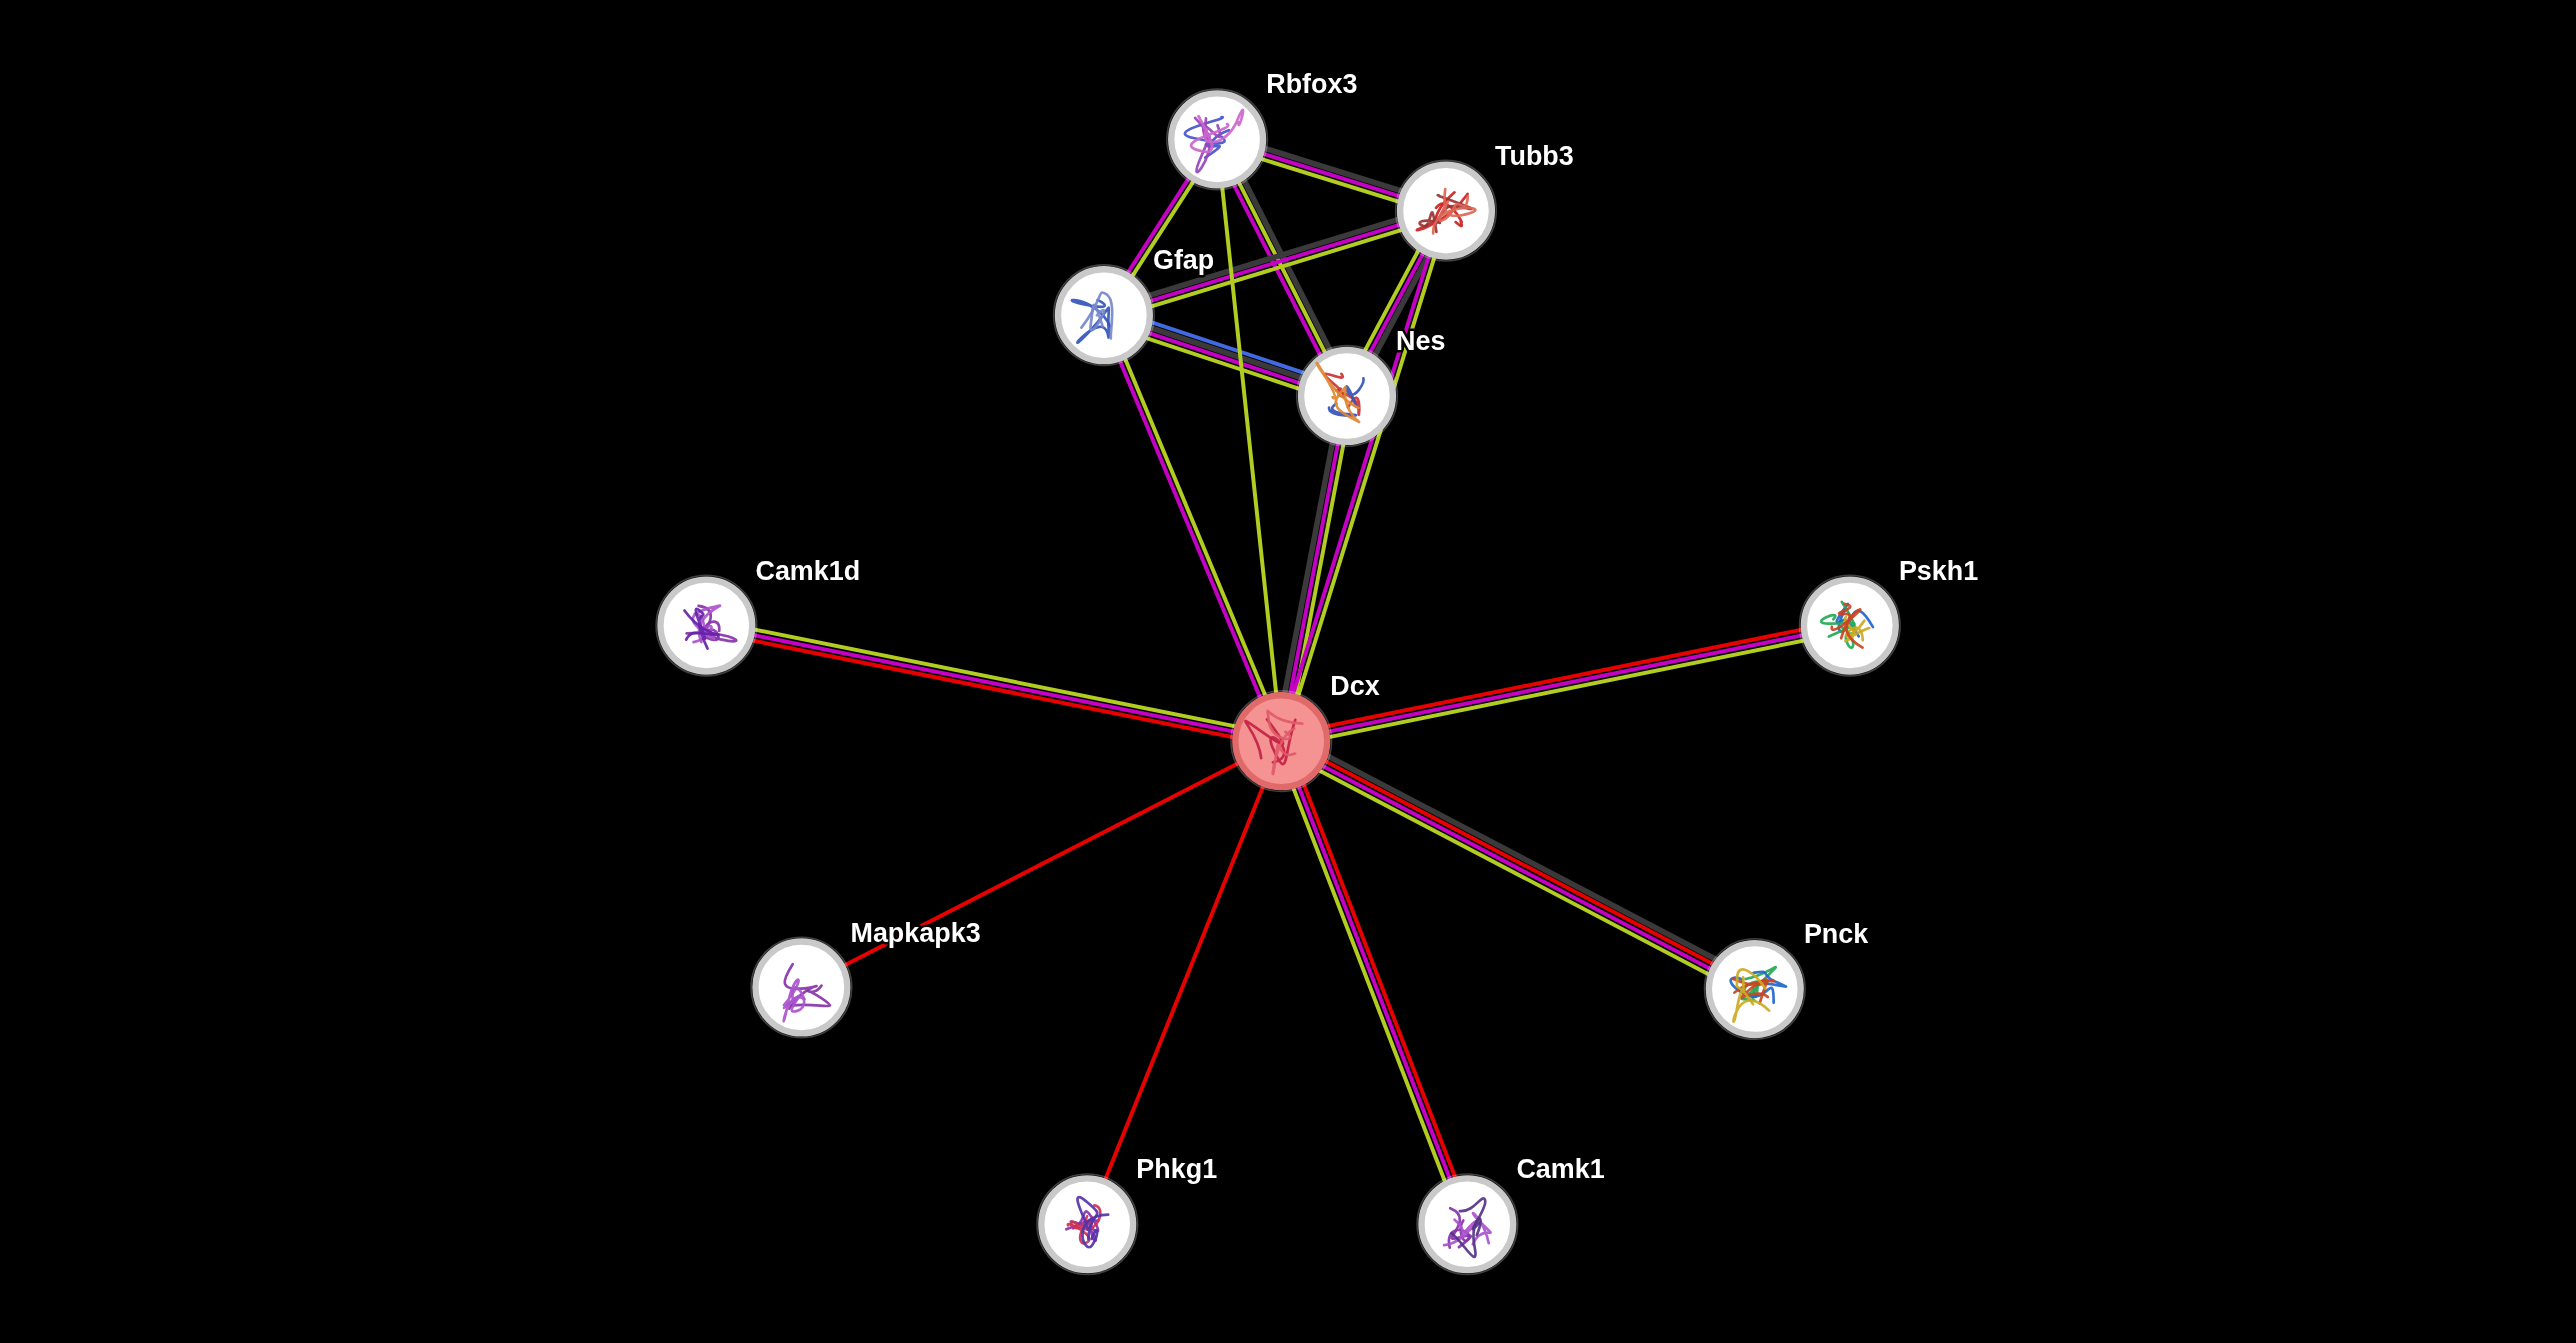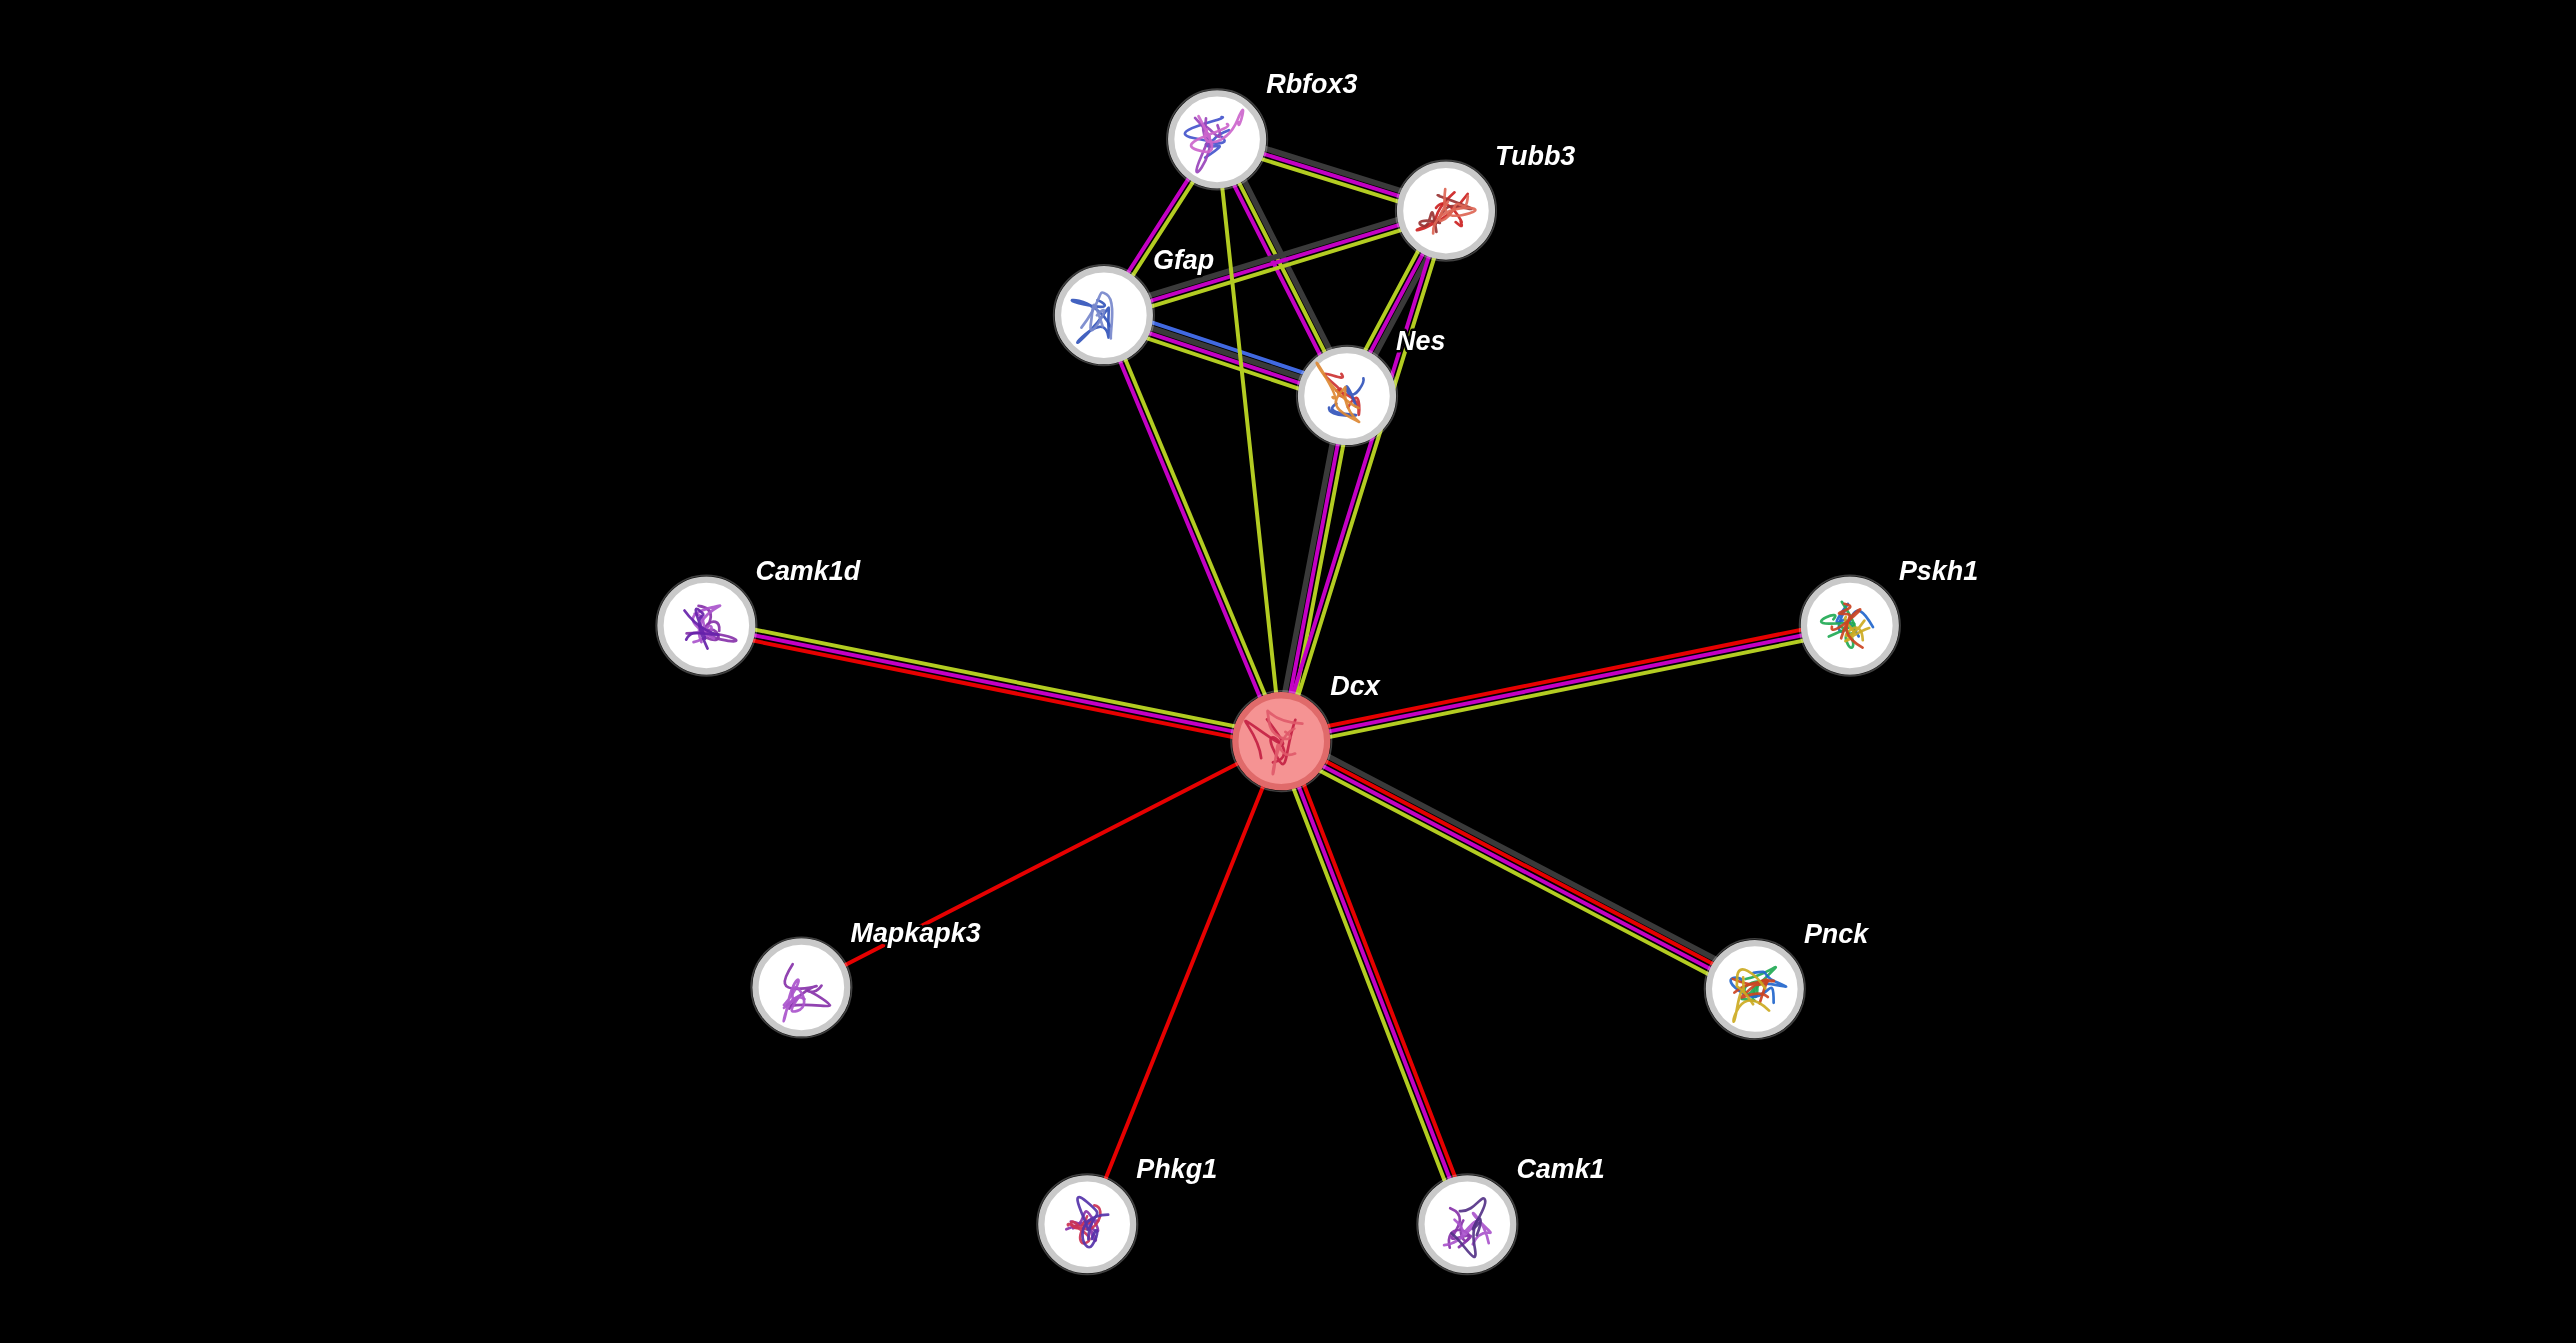--- a/index.html
+++ b/index.html
@@ -7,21 +7,20 @@
     padding: 0;
     background: #000000;
     font-family: "Liberation Sans", sans-serif;
   }
   #viewport {
     position: relative;
     width: 2576px;
     height: 1343px;
     background: #000000;
     overflow: hidden;
-    font-style: italic;
   }
   #network-svg {
     position: absolute;
     left: 0;
     top: 0;
     width: 100%;
     height: 100%;
     display: block;
   }
   .node-label {

